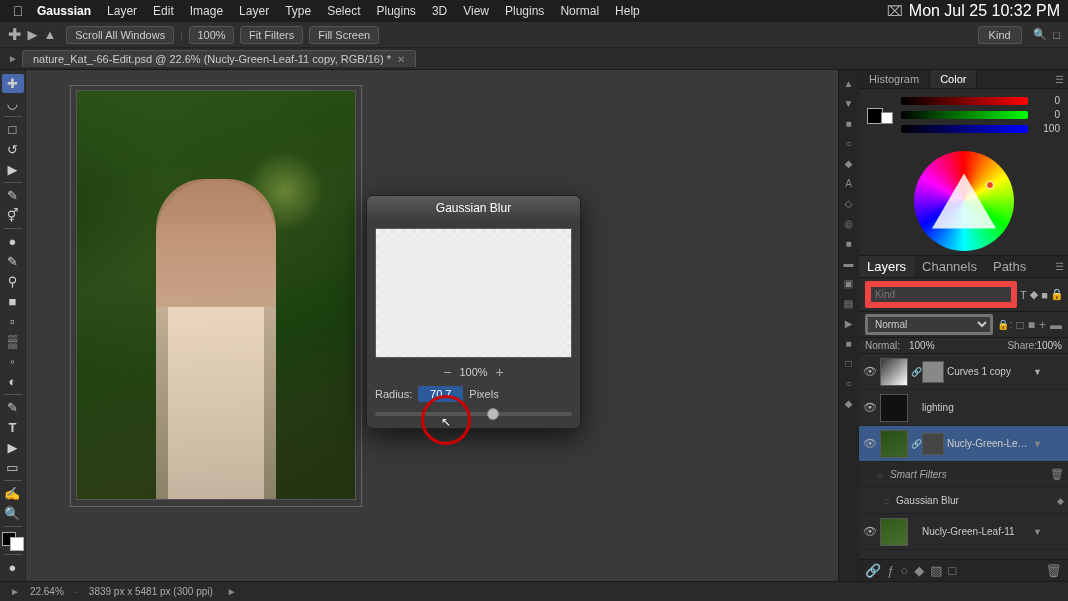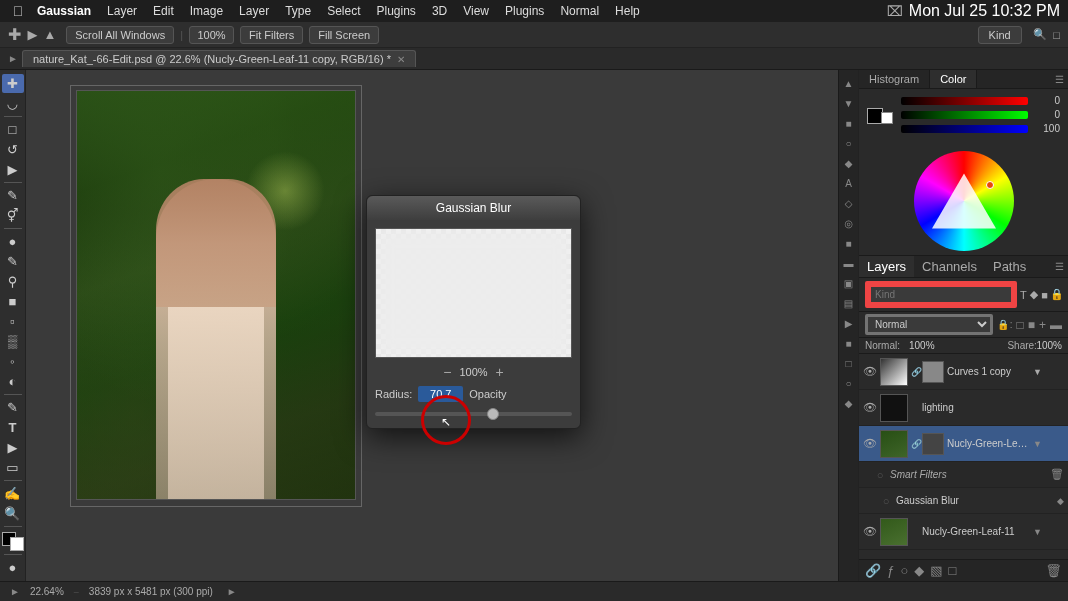--- a/index.html
+++ b/index.html
@@ -763,21 +763,21 @@
           <div class="dialog-preview-blur"></div>
         </div>
         <div class="dialog-zoom-row">
           <span class="zoom-icon">−</span>
           <span class="zoom-val">100%</span>
           <span class="zoom-icon">+</span>
         </div>
         <div class="dialog-radius-row">
           <span class="radius-label">Radius:</span>
           <input class="radius-input" type="text" value="70.7" style="">
-          <span class="radius-unit">Opacity</span>
+          <span class="radius-unit">Pixels</span>
         </div>
         <div class="dialog-slider-row">
           <div class="dialog-slider">
             <div class="dialog-slider-thumb"></div>
           </div>
         </div>
       </div>
     </div>
 
     <div class="cursor-circle"></div>

